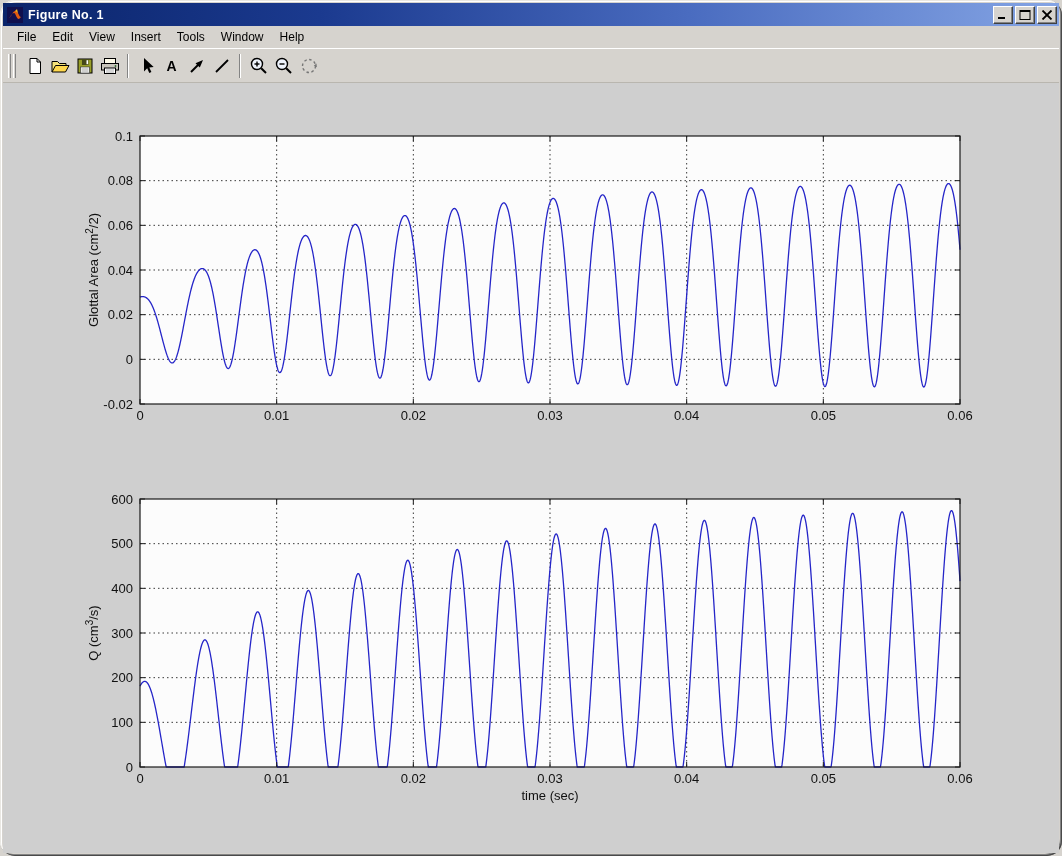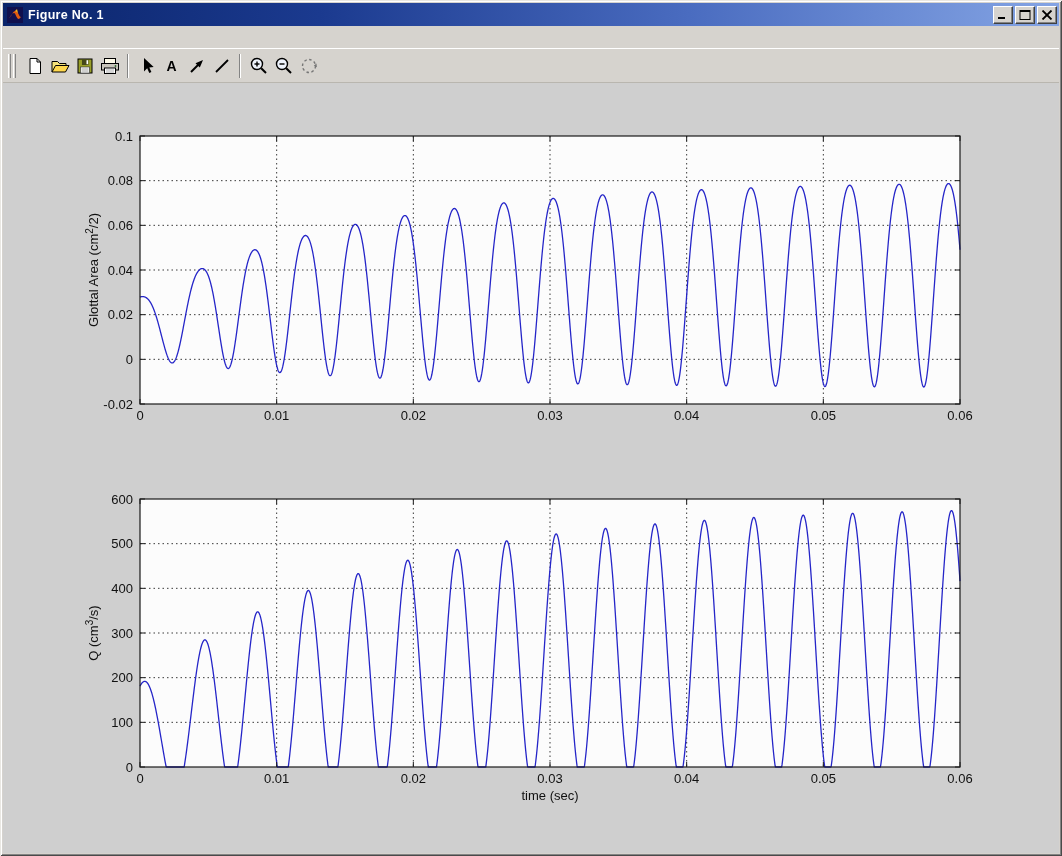--- a/index.html
+++ b/index.html
@@ -1,21 +1,21 @@
 <!DOCTYPE html>
 <html><head>
 <meta charset="utf-8">
 <style>
   * { margin:0; padding:0; box-sizing:border-box; }
   html,body { width:1062px; height:856px; overflow:hidden; background:#d6d3ce;
               font-family:"Liberation Sans", sans-serif; }
   .window { position:relative; width:1062px; height:856px; background:#d6d3ce;
             box-shadow: inset 1px 1px 0 #e9e7e2, inset -1px -1px 0 #4a4a4a,
                         inset 2px 2px 0 #ffffff, inset -2px -2px 0 #848484;
-            padding:3px; }
+            padding:3px;border-radius:15px; }
   
   .titlebar { position:absolute; left:3px; top:3px; right:3px; height:23px;
               background:linear-gradient(to right,#0a246a 0%,#1b3a8f 30%,#4a6cc0 65%,#84a4e4 100%);
               display:flex; align-items:center; padding:0 2px 0 4px; }
   .tb-icon { width:16px; height:16px; margin-right:5px; flex:0 0 auto; }
   .tb-title { color:#ffffff; font-weight:bold; font-size:12.5px; letter-spacing:.3px;
               flex:1 1 auto; white-space:nowrap; }
   .tb-buttons { display:flex; gap:2px; }
   .tb-btn { width:20px; height:18px; background:#d6d3ce; position:relative;
             border:1px solid; border-color:#ffffff #404040 #404040 #ffffff;
@@ -69,20 +69,29 @@
         </svg>
       </span>
       <span class="tb-btn">
         <svg width="12" height="10" viewBox="0 0 12 10">
           <path d="M1.5 0.5 L10.5 9.5 M10.5 0.5 L1.5 9.5" stroke="#000" stroke-width="1.8"></path>
         </svg>
       </span>
     </span>
   </div>
 
+  <div class="menubar">
+    <span class="menu-item">File</span>
+    <span class="menu-item">Edit</span>
+    <span class="menu-item">View</span>
+    <span class="menu-item">Insert</span>
+    <span class="menu-item">Tools</span>
+    <span class="menu-item">Window</span>
+    <span class="menu-item">Help</span>
+  </div>
 
   <div class="toolbar">
     <span class="grip"></span>
     <span class="grip2"></span>
 
     <span class="tool-btn">
       <svg width="18" height="18" viewBox="0 0 18 18">
         <path d="M4 1.5 H11 L14.5 5 V16.5 H4 Z" fill="#ffffff" stroke="#000" stroke-width="1"></path>
         <path d="M11 1.5 V5 H14.5" fill="none" stroke="#000" stroke-width="1"></path>
       </svg>

